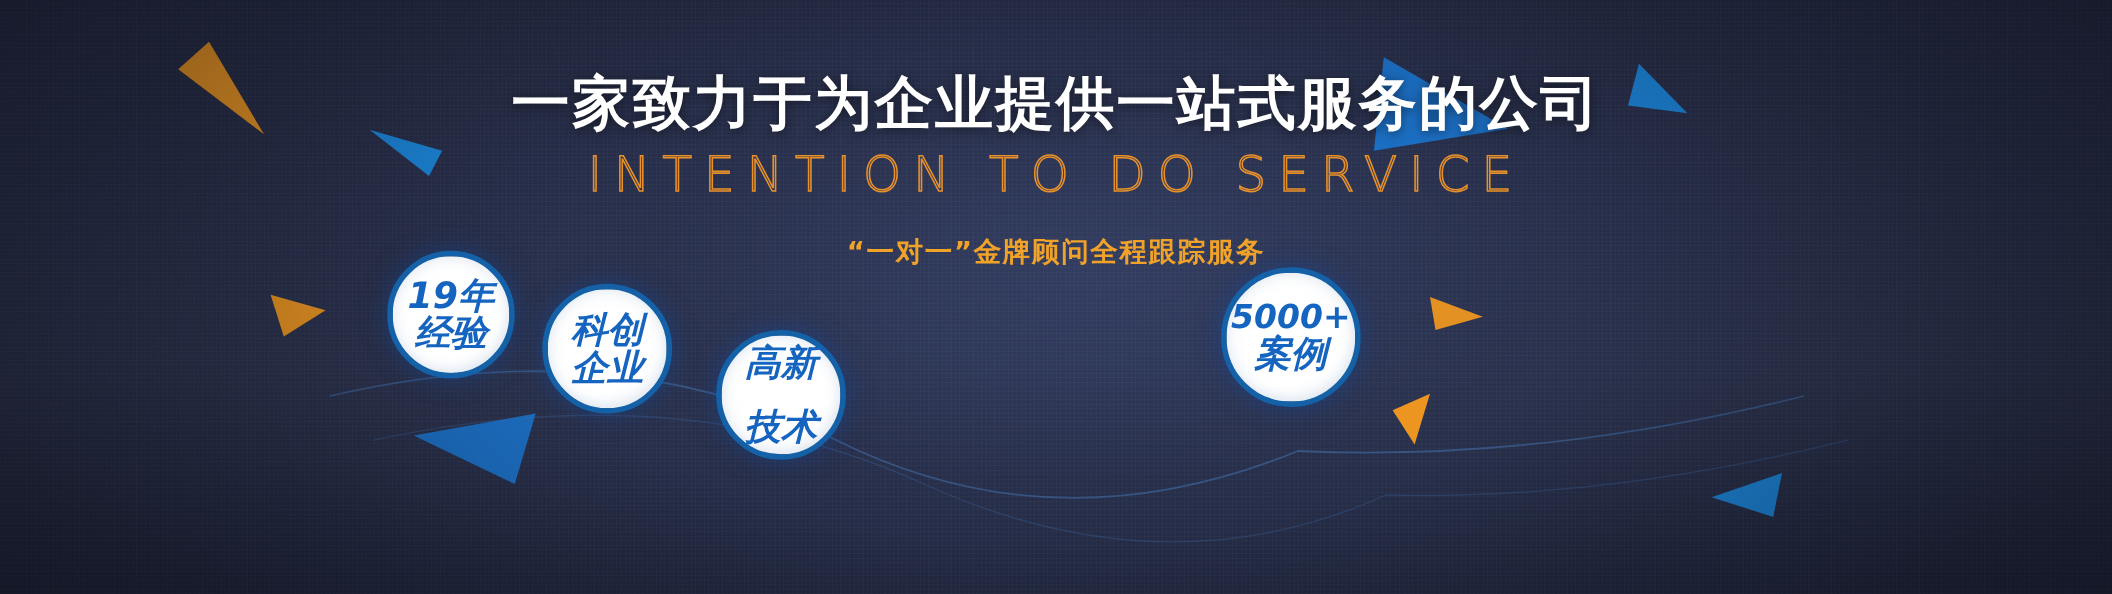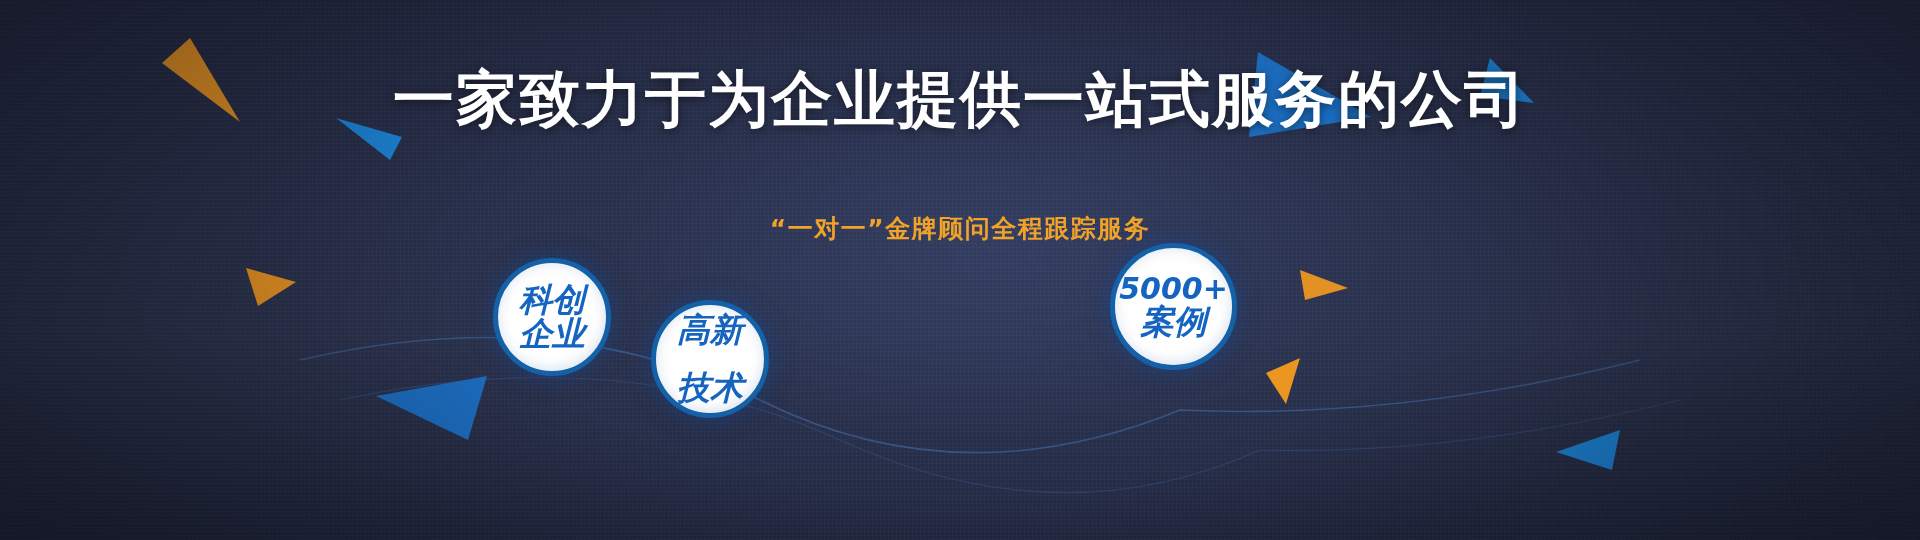--- a/index.html
+++ b/index.html
@@ -30,21 +30,21 @@
     background:radial-gradient(ellipse 1150px 560px at 50% 50%, rgba(0,0,0,0) 40%, rgba(10,13,24,0.55) 100%);
     pointer-events:none;
   }
   .deco{position:absolute;pointer-events:none;}
 
   
   #headline{
     position:absolute;left:0;right:0;top:68px;
     text-align:center;
     color:#ffffff;
-    font-size:61px;
+    font-size:53px;
     font-weight:bold;
     letter-spacing:2px;
     line-height:1;
     text-shadow:0 2px 10px rgba(0,0,0,0.5);
     white-space:nowrap;
   }
   #subtitle{
     position:absolute;left:0;right:0;top:138px;
     text-align:center;
     font-size:44px;
@@ -112,22 +112,27 @@
     <polygon points="1266,373 1300,358 1286,404" fill="#f79b1e" opacity="0.95"></polygon>
     <polygon points="1556,452 1620,430 1612,470" fill="#1b8ce3" opacity="0.9"></polygon>
 
     <path d="M 300 360 Q 560 300 760 400 T 1180 410 Q 1400 420 1640 360" fill="none" stroke="#4a7fc1" stroke-width="1.6" opacity="0.45"></path>
     <path d="M 340 400 Q 620 340 840 440 T 1260 450 Q 1460 455 1680 400" fill="none" stroke="#3f6fae" stroke-width="1.2" opacity="0.3"></path>
   </svg>
 
   <div id="vignette"></div>
 
   <div id="headline">一家致力于为企业提供一站式服务的公司</div>
+  <div id="subtitle">INTENTION TO DO SERVICE</div>
   <div id="tagline">“一对一”金牌顾问全程跟踪服务</div>
 
+  <div class="bubble" id="c1">
+    <span class="l1">19年</span>
+    <span class="l2">经验</span>
+  </div>
   <div class="bubble" id="c2">
     <span class="l1">科创</span>
     <span class="l2">企业</span>
   </div>
   <div class="bubble" id="c3">
     <span class="l1">高新</span>
     <span class="l2">技术</span>
   </div>
   <div class="bubble" id="c6">
     <span class="l1">5000+</span>

